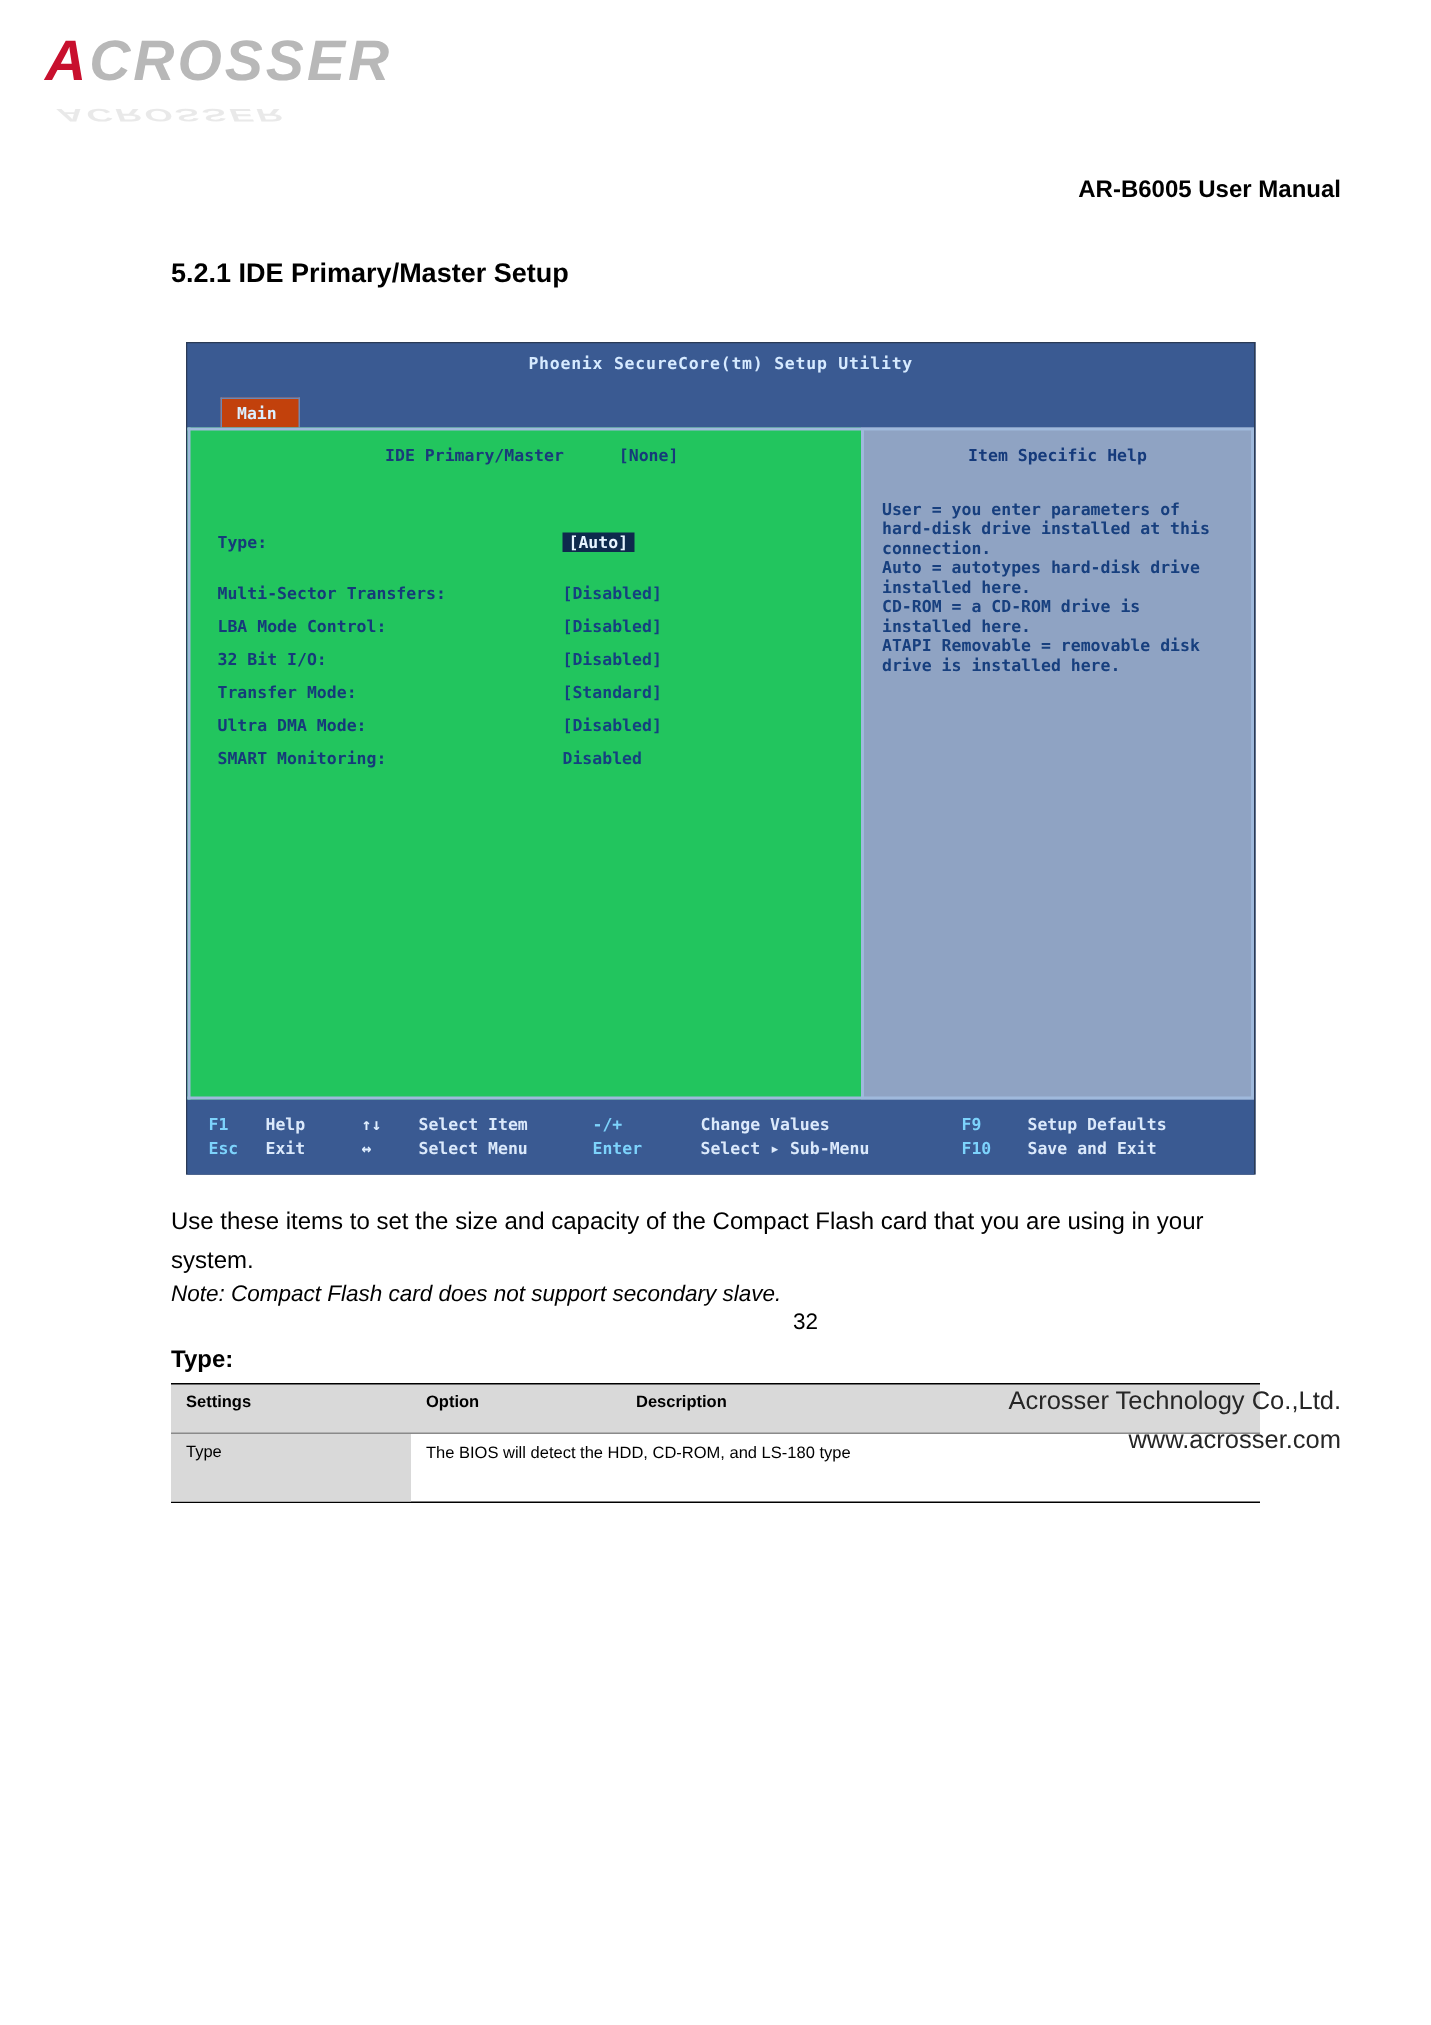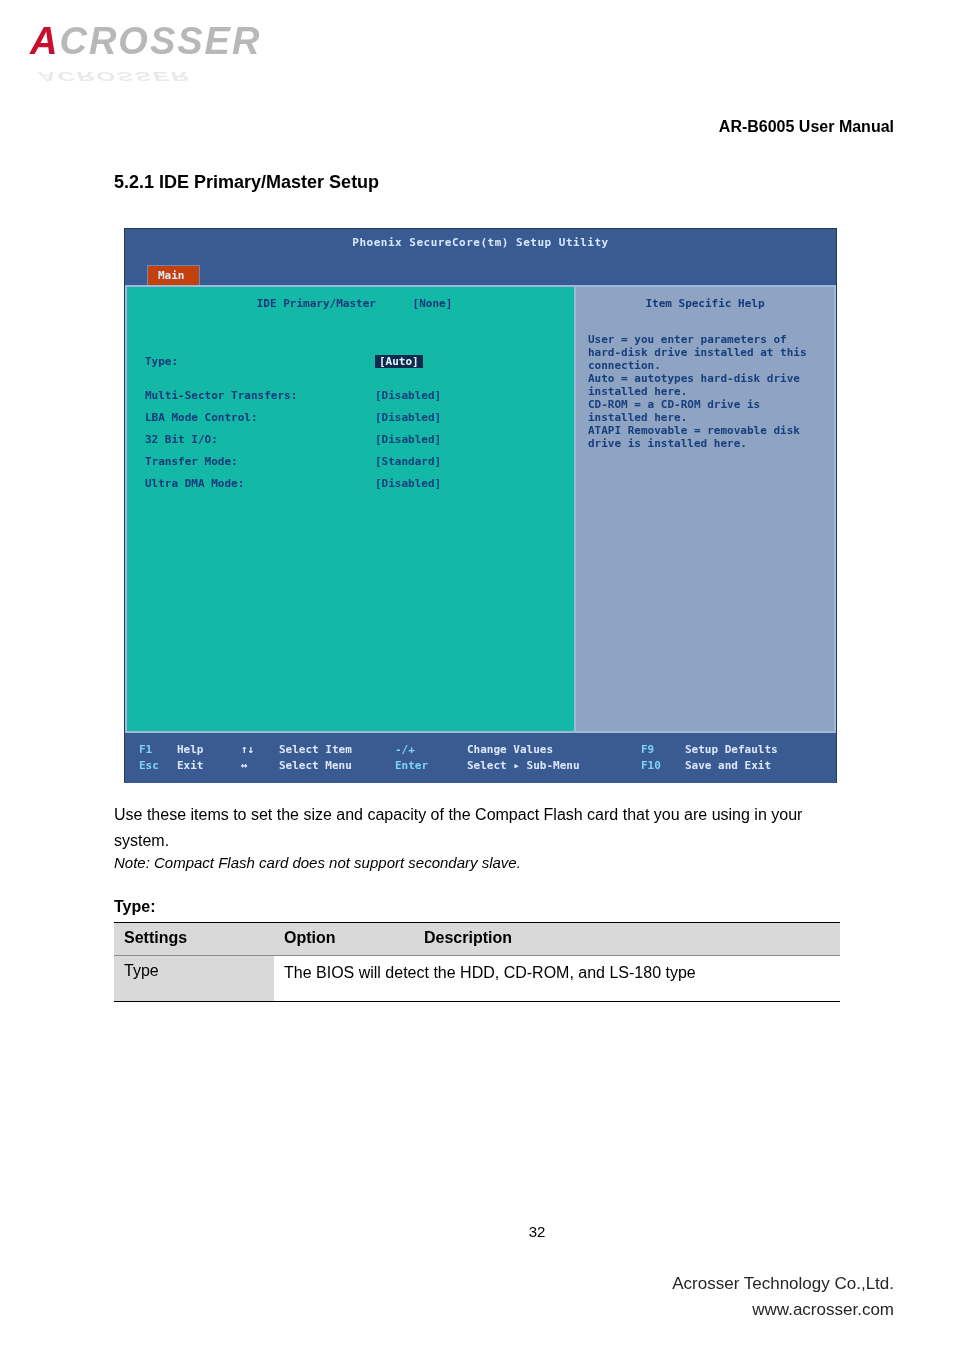--- a/index.html
+++ b/index.html
@@ -1,31 +1,31 @@
 <!DOCTYPE html>
 <html><head>
 <meta charset="utf-8">
 <style>
   *{box-sizing:border-box;margin:0;padding:0}
   html,body{width:954px;height:1350px;background:#fff;font-family:Arial,Helvetica,sans-serif;color:#000;position:relative}
-  .page{width:954px;height:1350px;position:relative;padding:20px 60px 0 60px}
+  .page{width:954px;height:1000px;position:relative;padding:20px 60px 0 60px}
   .logo{position:absolute;top:20px;left:30px;font-size:38px;font-weight:bold;font-style:italic;letter-spacing:2px}
   .logo .a{color:#c8102e}
   .logo .rest{color:#b8b8b8}
   .logo-shadow{position:absolute;top:62px;left:38px;font-size:24px;font-weight:bold;font-style:italic;letter-spacing:2px;color:#dcdcdc;transform:scaleY(-0.5);opacity:.6}
   .doc-title{position:absolute;top:118px;right:60px;font-size:16px;font-weight:bold}
   .section-heading{position:absolute;top:172px;left:114px;font-size:18px;font-weight:bold}
 
   
   .bios{position:absolute;top:228px;left:124px;width:713px;height:555px;background:#3a5a92;border:1px solid #2a3a55;font-family:'Lucida Console','DejaVu Sans Mono',monospace;font-size:11px;color:#cfe4fb}
   .bios .title{height:28px;line-height:28px;text-align:center;color:#d6eaff;font-weight:bold;letter-spacing:.5px;background:#3a5a92}
   .bios .tabstrip{height:28px;background:#3a5a92;display:flex;align-items:flex-end;padding-left:22px}
   .bios .tab{background:#c2410c;color:#dcefff;padding:3px 14px 3px 10px;border:1px solid #6c88b5;border-bottom:none;font-weight:bold}
   .bios .panes{display:flex;height:448px}
-  .bios .left{flex:1 1 auto;border:2px solid #9fb9dc;border-right:none;padding:10px 10px 8px 18px;background:#14b8a6;position:relative}
+  .bios .left{flex:1 1 auto;border:2px solid #9fb9dc;border-right:none;padding:10px 10px 8px 18px;background:#22c55e;position:relative}
   .bios .right{width:262px;border:2px solid #9fb9dc;padding:10px 12px 6px 12px;background:#8fa3c3}
   .bios .left-header{color:#1a3a7a;font-weight:bold;text-align:center;margin-top:0}
   .bios .left-header .none{color:#163a7a;font-weight:bold;margin-left:30px}
   .bios .right-header{color:#153a7b;font-weight:bold;margin-bottom:24px;text-align:center}
   .bios .fields{margin-top:40px}
   .bios .row{display:flex;height:22px;align-items:center}
   .bios .lbl{width:230px;color:#163a7a;font-weight:bold}
   .bios .val{color:#154080;font-weight:bold}
   .bios .val.sel{background:#0e2a4d;color:#e7f4ff;padding:0 4px}
   .bios .help-text{color:#173f7e;font-weight:bold;line-height:1.18}
@@ -34,21 +34,21 @@
   .bios .fk{color:#7dd3fc}
   .bios .fd{color:#dbe9fb}
   .bios .arrow{color:#e0efff}
 
   
   .para1{position:absolute;top:802px;left:114px;width:726px;font-size:16px;line-height:1.6}
   .footnote{position:absolute;top:854px;left:114px;width:726px;font-size:15px;font-style:italic}
   .subhead{position:absolute;top:898px;left:114px;font-size:16px;font-weight:bold}
 
   
-  .tbl{position:absolute;top:922px;left:114px;width:726px;font-size:16px}
+  .tbl{position:absolute;top:922px;left:114px;width:726px;font-size:11px}
   .tbl .hdr{display:flex;height:34px;background:#d9d9d9;border-top:1.5px solid #000;border-bottom:1px solid #8a8a8a}
   .tbl .body{display:flex;min-height:46px;border-bottom:1.5px solid #000}
   .tbl .c1{width:160px;padding:6px 10px}
   .tbl .c2{width:140px;padding:6px 10px}
   .tbl .c3{flex:1;padding:6px 10px}
   .tbl .hdr .c1,.tbl .hdr .c2,.tbl .hdr .c3{font-weight:bold;color:#000}
   .tbl .body .c1{background:#d9d9d9}
   .tbl .body .c3{line-height:1.35}
 
   
@@ -98,20 +98,24 @@
             <span class="val">[Disabled]</span>
           </div>
           <div class="row">
             <span class="lbl">Transfer Mode:</span>
             <span class="val">[Standard]</span>
           </div>
           <div class="row">
             <span class="lbl">Ultra DMA Mode:</span>
             <span class="val">[Disabled]</span>
           </div>
+          <div class="row">
+            <span class="lbl">SMART Monitoring:</span>
+            <span class="val">Disabled</span>
+          </div>
         </div>
       </div>
       <div class="right">
         <div class="right-header">Item Specific Help</div>
         <div class="help-text">User = you enter parameters of hard-disk drive installed at this connection.<br>Auto = autotypes hard-disk drive installed here.<br>CD-ROM = a CD-ROM drive is installed here.<br>ATAPI Removable = removable disk drive is installed here.</div>
       </div>
     </div>
     <div class="footer">
       <div class="fgrid">
         <span class="fk">F1</span>

